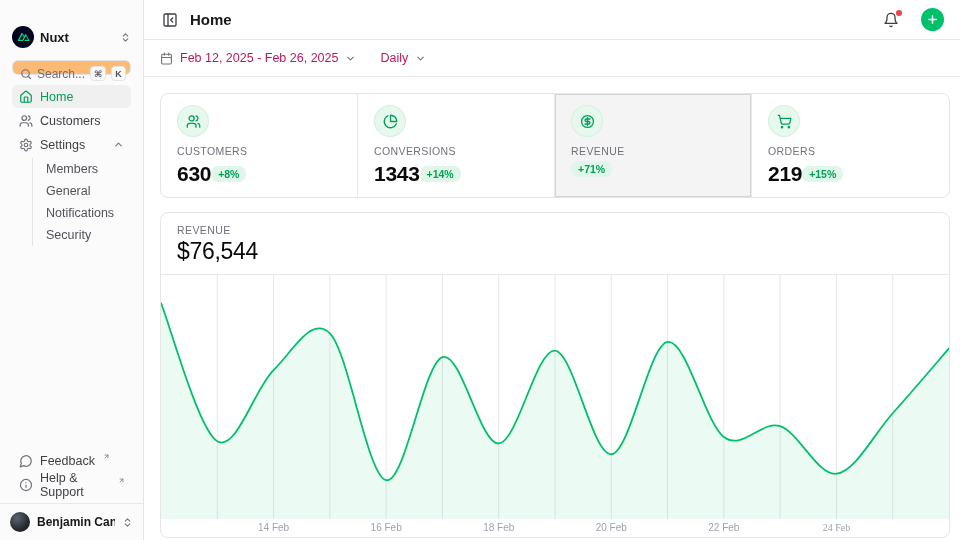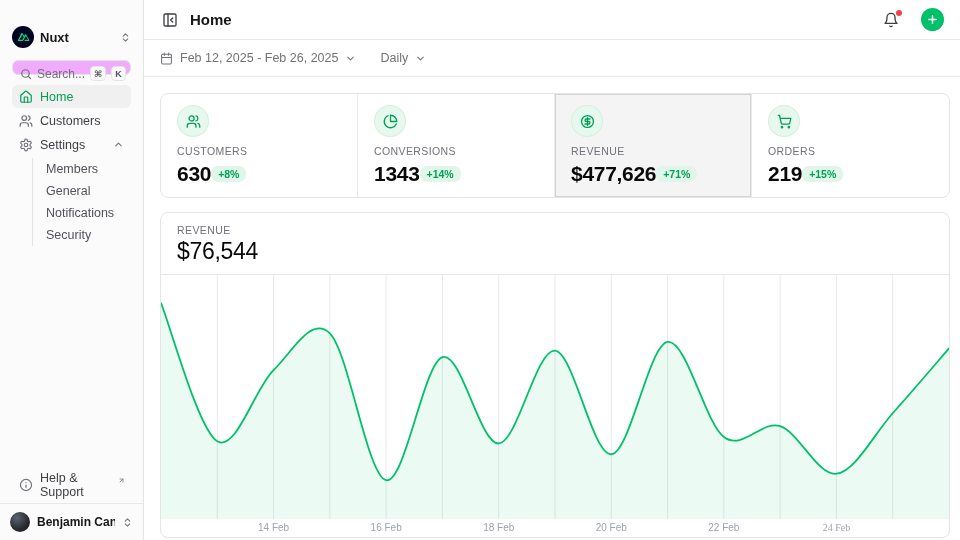--- a/index.html
+++ b/index.html
@@ -11,21 +11,21 @@
   .sidebar { width:144px; min-width:144px; background:#fbfbfb; border-right:1px solid #e5e5e7;
     display:flex; flex-direction:column; }
   .sb-header { display:flex; align-items:center; gap:6px; padding:26px 12px 4px; }
   .logo-circle { width:22px; height:22px; border-radius:50%; background:#020420;
     display:flex; align-items:center; justify-content:center; flex:none; }
   .brand-name { font-size:13px; font-weight:700; color:#18181b; flex:1; }
   .icn { display:inline-flex; align-items:center; justify-content:center; flex:none; }
   .icn svg { display:block; }
   .muted { color:#71717a; }
 
-  .search-box { margin:8px 12px 6px; height:15px; background:#f0abfc; border:1px solid #e4e4e7;
+  .search-box { margin:8px 12px 6px; height:15px; background:#fdba74; border:1px solid #e4e4e7;
     border-radius:6px; display:flex; align-items:center; gap:5px; padding:12px 4px 0 7px; }
   .search-box input { border:none; outline:none; background:transparent; min-width:0; flex:1;
     font-size:12px; font-family:inherit; color:#3f3f46; }
   .search-box input::placeholder { color:#71717a; }
   .kbd { height:15px; min-width:15px; padding:0 3px; border:1px solid #e4e4e7; background:#fafafa;
     border-radius:4px; font-size:9px; color:#52525b; display:flex; align-items:center;
     justify-content:center; font-weight:600; }
 
   .nav { padding:4px 12px 0; display:flex; flex-direction:column; }
   .nav-item { height:23px; display:flex; align-items:center; gap:7px; padding:0 7px;
@@ -60,21 +60,21 @@
   .bell-wrap { position:relative; }
   .notif-dot { position:absolute; top:0px; right:-1px; width:6px; height:6px; border-radius:50%;
     background:#ef4444; }
   .plus-btn { width:23px; height:23px; border-radius:50%; background:#00C16A; border:none;
     color:#fff; display:flex; align-items:center; justify-content:center; cursor:pointer;
     margin-left:10px; }
 
   .toolbar { height:37px; border-bottom:1px solid #e8e8ea; display:flex; align-items:center;
     padding:0 16px; gap:24px; flex:none; }
   .tb-btn { display:flex; align-items:center; gap:7px; background:none; border:none;
-    font-family:inherit; font-size:12.5px; font-weight:500; color:#737373; cursor:pointer; }
+    font-family:inherit; font-size:12.5px; font-weight:500; color:#be185d; cursor:pointer; }
   .tb-btn .chev { color:#71717a; }
 
   .content { padding:16px 10px 0 16px; flex:1; display:flex; flex-direction:column; min-height:0; }
 
   .stats-grid { display:grid; grid-template-columns:repeat(4,1fr); border:1px solid #e5e5e7;
     border-radius:8px; background:#fff; }
   .stat-cell { padding:11px 16px; cursor:pointer; }
   .stat-cell:not(:last-child) { border-right:1px solid #e9e9eb; }
   .stat-cell.selected { background:#f4f4f5; box-shadow:inset 0 0 0 1px #d4d4d8; }
   .stat-icon-circle { width:32px; height:32px; border-radius:50%; background:#e7f8ee;
@@ -183,20 +183,34 @@
           </div>
       </div>
     </nav>
 
     <div class="sb-spacer"></div>
 
     <div class="sb-footer">
       <div class="nav-item">
         <span class="icn">
           <svg width="14" height="14" viewBox="0 0 24 24" fill="none" stroke="currentColor" stroke-width="2.1" stroke-linecap="round" stroke-linejoin="round">
+              <path d="M7.9 20A9 9 0 1 0 4 16.1L2 22Z"></path>
+            </svg>
+        </span>
+        <span>Feedback</span>
+        <span class="icn ext-arrow">
+          <svg width="7" height="7" viewBox="0 0 24 24" fill="none" stroke="currentColor" stroke-width="2.6" stroke-linecap="round" stroke-linejoin="round">
+              <path d="M7 7h10v10"></path>
+              <path d="M7 17 17 7"></path>
+            </svg>
+        </span>
+      </div>
+      <div class="nav-item">
+        <span class="icn">
+          <svg width="14" height="14" viewBox="0 0 24 24" fill="none" stroke="currentColor" stroke-width="2.1" stroke-linecap="round" stroke-linejoin="round">
               <circle cx="12" cy="12" r="9.5"></circle>
               <path d="M12 16v-4"></path>
               <path d="M12 8h.01"></path>
             </svg>
         </span>
         <span>Help &amp; Support</span>
         <span class="icn ext-arrow">
           <svg width="7" height="7" viewBox="0 0 24 24" fill="none" stroke="currentColor" stroke-width="2.6" stroke-linecap="round" stroke-linejoin="round">
               <path d="M7 7h10v10"></path>
               <path d="M7 17 17 7"></path>
@@ -310,21 +324,20 @@
         <div class="stat-cell selected">
           <div class="stat-icon-circle">
             <svg width="15" height="15" viewBox="0 0 24 24" fill="none" stroke="currentColor" stroke-width="2.1" stroke-linecap="round" stroke-linejoin="round">
                 <circle cx="12" cy="12" r="9.5"></circle>
                 <path d="M16 8h-6a2 2 0 1 0 0 4h4a2 2 0 1 1 0 4H8"></path>
                 <path d="M12 18V6"></path>
               </svg>
           </div>
           <div class="stat-label">REVENUE</div>
           <div class="stat-value-row">
-            <span class="stat-value">$477,626</span>
             <span class="delta-badge">+71%</span>
           </div>
         </div>
         <div class="stat-cell">
           <div class="stat-icon-circle">
             <svg width="15" height="15" viewBox="0 0 24 24" fill="none" stroke="currentColor" stroke-width="2.1" stroke-linecap="round" stroke-linejoin="round">
                 <circle cx="8" cy="21" r="1"></circle>
                 <circle cx="19" cy="21" r="1"></circle>
                 <path d="M2.05 2.05h2l2.66 12.42a2 2 0 0 0 2 1.58h9.78a2 2 0 0 0 1.95-1.57l1.65-7.43H5.12"></path>
               </svg>

